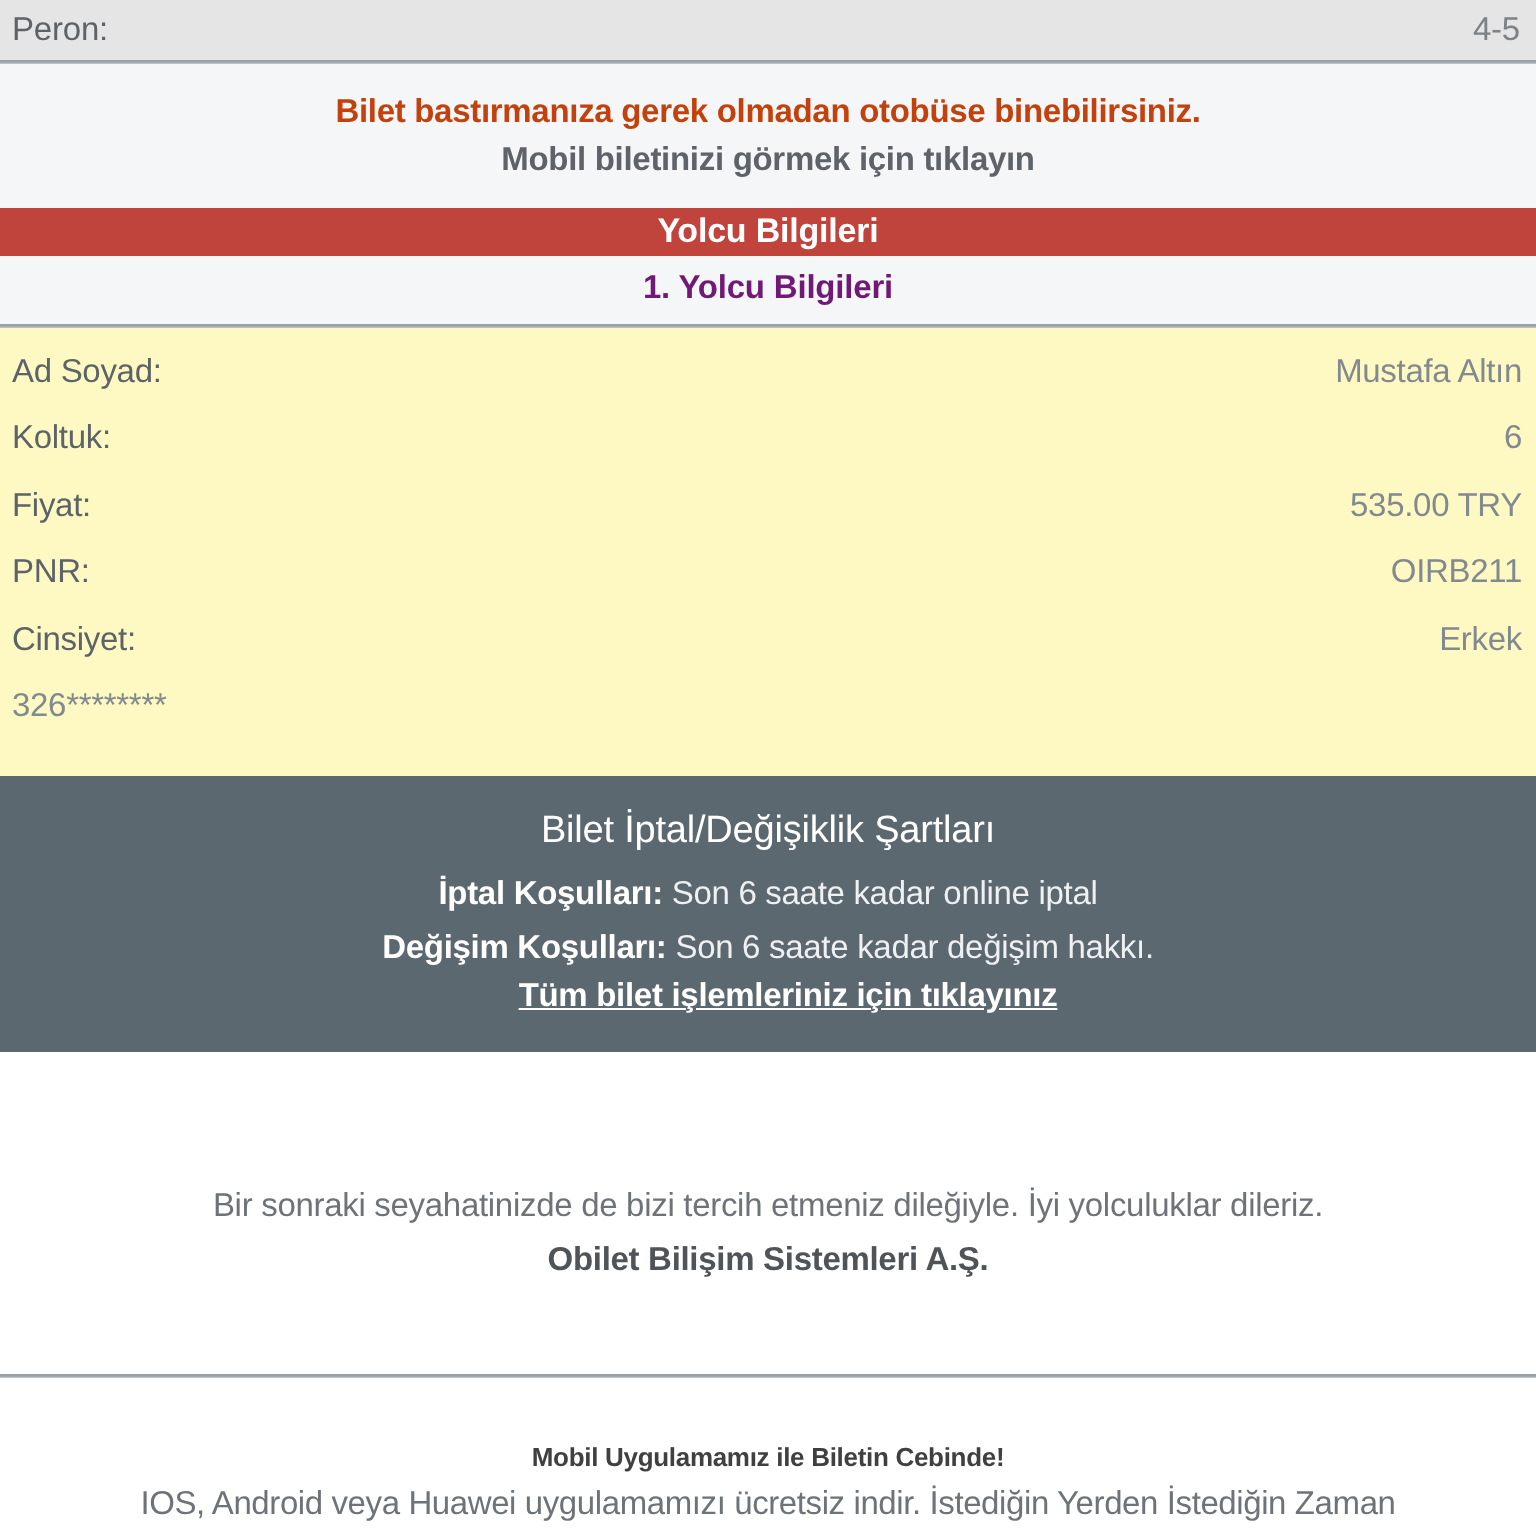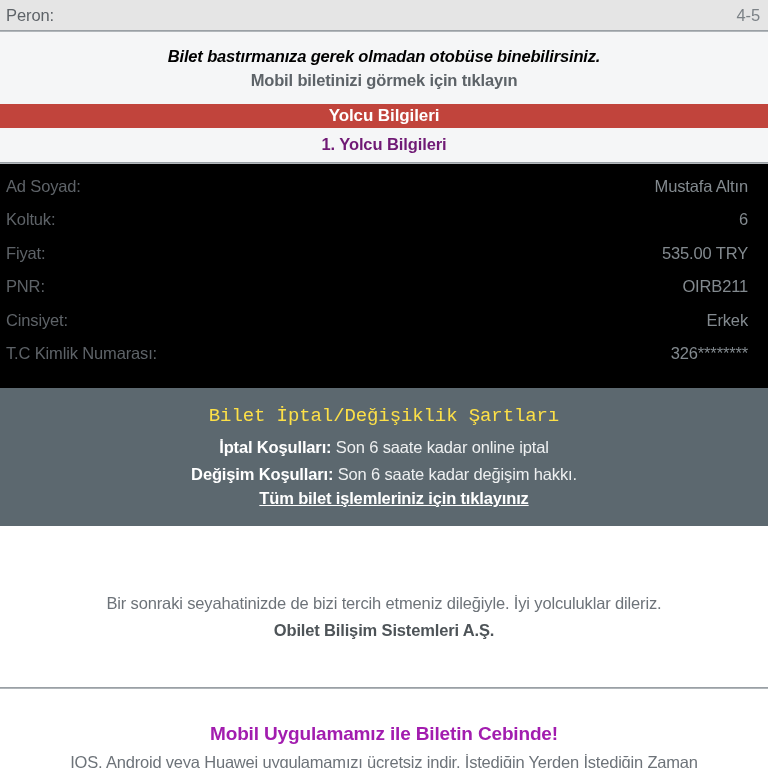--- a/index.html
+++ b/index.html
@@ -44,24 +44,23 @@
 
   
   .notice {
     background: #f5f6f7;
     padding: 13px 0 14px 0;
     text-align: center;
   }
   .notice-line1 {
     font-size: 16.5px;
     font-weight: bold;
-    color: #000000;
+    color: #c2410c;
     letter-spacing: -0.15px;
     line-height: 1.45;
-    font-style: italic;
   }
   .notice-link {
     display: inline-block;
     margin-top: 2px;
     font-size: 16.5px;
     font-weight: bold;
     color: #5d6368;
     letter-spacing: -0.15px;
     cursor: pointer;
   }
@@ -91,22 +90,22 @@
   }
   .subheader span {
     color: #701a75;
     font-size: 16.5px;
     font-weight: bold;
     letter-spacing: -0.1px;
   }
 
   
   .details {
-    background: #000000;
-    padding: 13px 20px 10px 6px;
+    background: #fef9c3;
+    padding: 13px 7px 10px 6px;
   }
   .detail-row {
     display: flex;
     align-items: baseline;
     justify-content: space-between;
     height: 33.5px;
   }
   .detail-label {
     font-size: 16.5px;
     color: #5e6368;
@@ -121,26 +120,25 @@
     text-align: right;
   }
 
   
   .conditions {
     background: #5c686f;
     padding: 14px 10px 18px 10px;
     text-align: center;
   }
   .conditions-title {
-    color: #fde047;
+    color: #ffffff;
     font-size: 19px;
     letter-spacing: -0.1px;
     line-height: 1.5;
     margin-bottom: 4px;
-    font-family: Liberation Mono, monospace;
   }
   .cond-line {
     color: #eef0f1;
     font-size: 16.5px;
     line-height: 1.6;
     letter-spacing: -0.15px;
   }
   .cond-line b { color: #ffffff; font-weight: bold; }
   .cond-link {
     display: inline-block;
@@ -181,23 +179,23 @@
     background: linear-gradient(to bottom, #9aa0a5 0%, #9aa0a5 55%, #cdd1d4 100%);
   }
 
   
   .promo {
     background: #ffffff;
     text-align: center;
     padding-top: 30px;
   }
   .promo-title {
-    font-size: 19px;
-    font-weight: bold;
-    color: #a21caf;
+    font-size: 13px;
+    font-weight: bold;
+    color: #404040;
     line-height: 1.6;
     letter-spacing: -0.15px;
   }
   .promo-sub {
     font-size: 16.5px;
     color: #6d7379;
     line-height: 1.6;
     letter-spacing: -0.2px;
   }
 </style>
@@ -241,21 +239,20 @@
     </div>
     <div class="detail-row">
       <span class="detail-label">PNR:</span>
       <span class="detail-value">OIRB211</span>
     </div>
     <div class="detail-row">
       <span class="detail-label">Cinsiyet:</span>
       <span class="detail-value">Erkek</span>
     </div>
     <div class="detail-row">
-      <span class="detail-label">T.C Kimlik Numarası:</span>
       <span class="detail-value">326********</span>
     </div>
   </div>
 
   <div class="conditions">
     <div class="conditions-title">Bilet İptal/Değişiklik Şartları</div>
 
     <div class="cond-line">
       <b>İptal Koşulları:</b><span> Son 6 saate kadar online iptal</span>
     </div>

